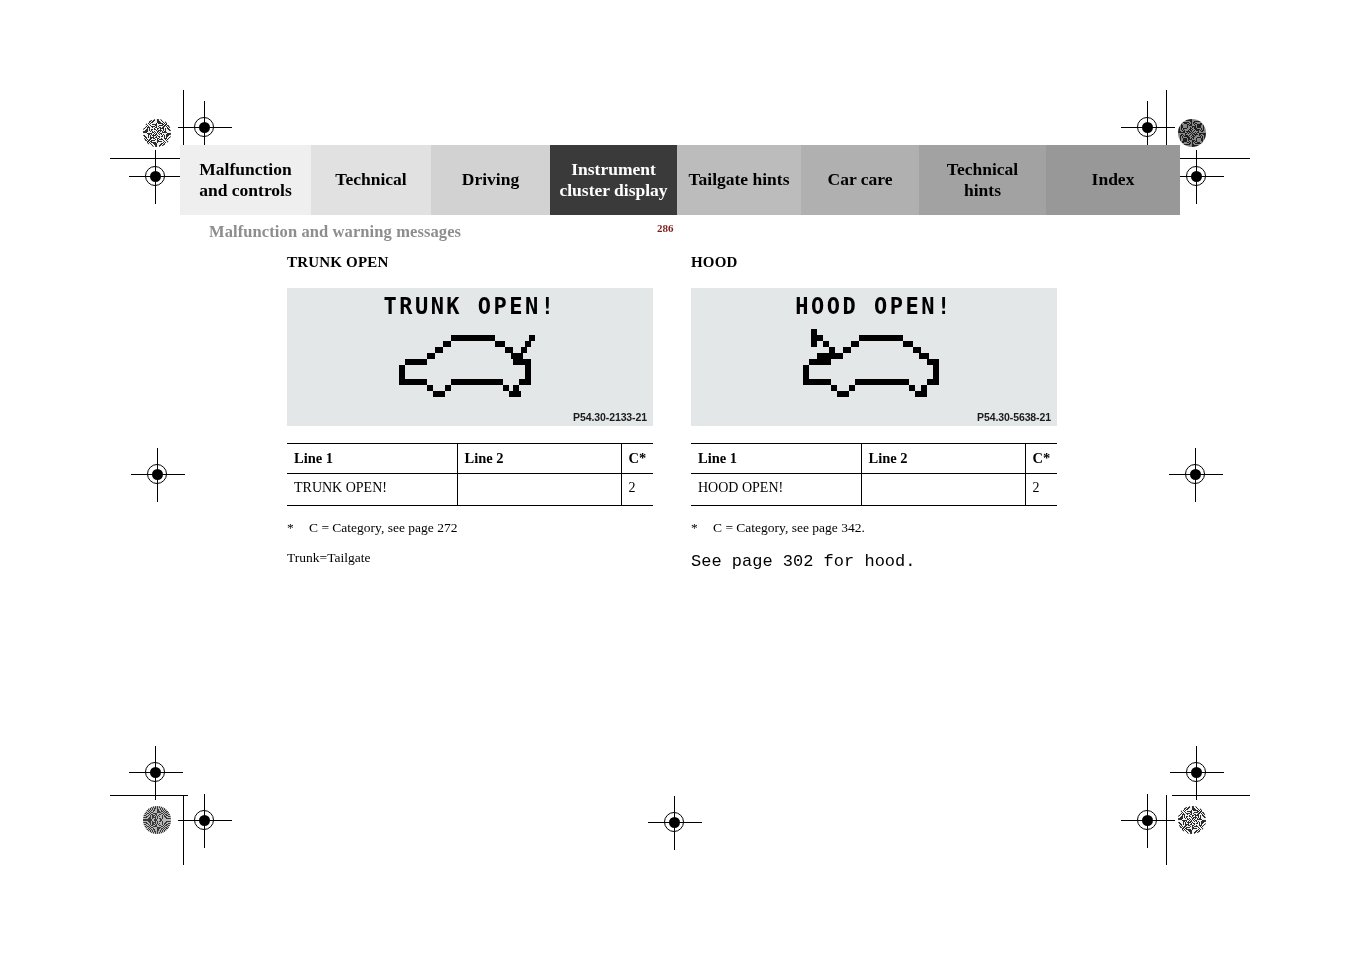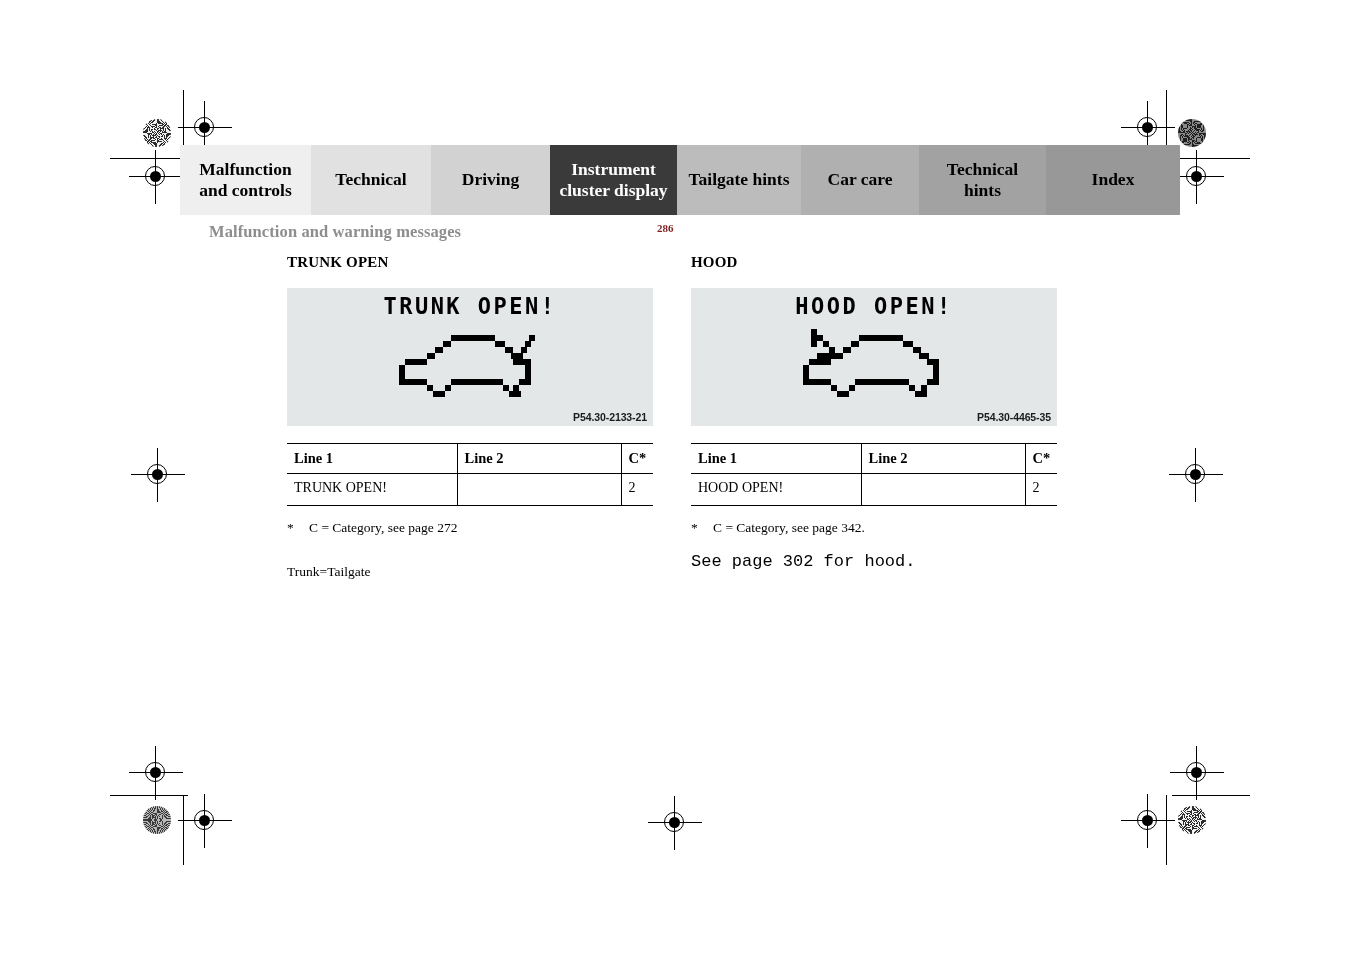--- a/index.html
+++ b/index.html
@@ -216,21 +216,21 @@
   .footnote {
     margin-top: 14px;
     font-family: "Liberation Serif", serif;
     font-size: 13.5px;
     color: #000;
     display: flex;
   }
   .footnote .star { width: 22px; flex: 0 0 22px; }
 
   .note-small {
-    margin-top: 28px;
+    margin-top: 14px;
     font-family: "Liberation Serif", serif;
     font-size: 13.5px;
   }
   .note-large {
     margin-top: 16px;
     font-family: Liberation Mono, monospace;
     font-size: 17px;
   }
 </style>
 </head>
@@ -459,21 +459,21 @@
           <rect x="44" y="70" width="12" height="6"></rect>
           <rect x="56" y="64" width="6" height="6"></rect>
 
           <rect x="110" y="58" width="6" height="6"></rect>
           <rect x="116" y="64" width="6" height="6"></rect>
           <rect x="122" y="70" width="12" height="6"></rect>
           <rect x="128" y="64" width="6" height="6"></rect>
         </g>
       </svg>
     </div>
-    <figcaption class="figure-caption">P54.30-4465-35</figcaption>
+    <figcaption class="figure-caption">P54.30-5638-21</figcaption>
   </figure>
 
   <table class="msg-table">
     <thead>
       <tr>
         <th class="col-l1">Line 1</th>
         <th>Line 2</th>
         <th class="col-c">C*</th>
       </tr>
     </thead>

